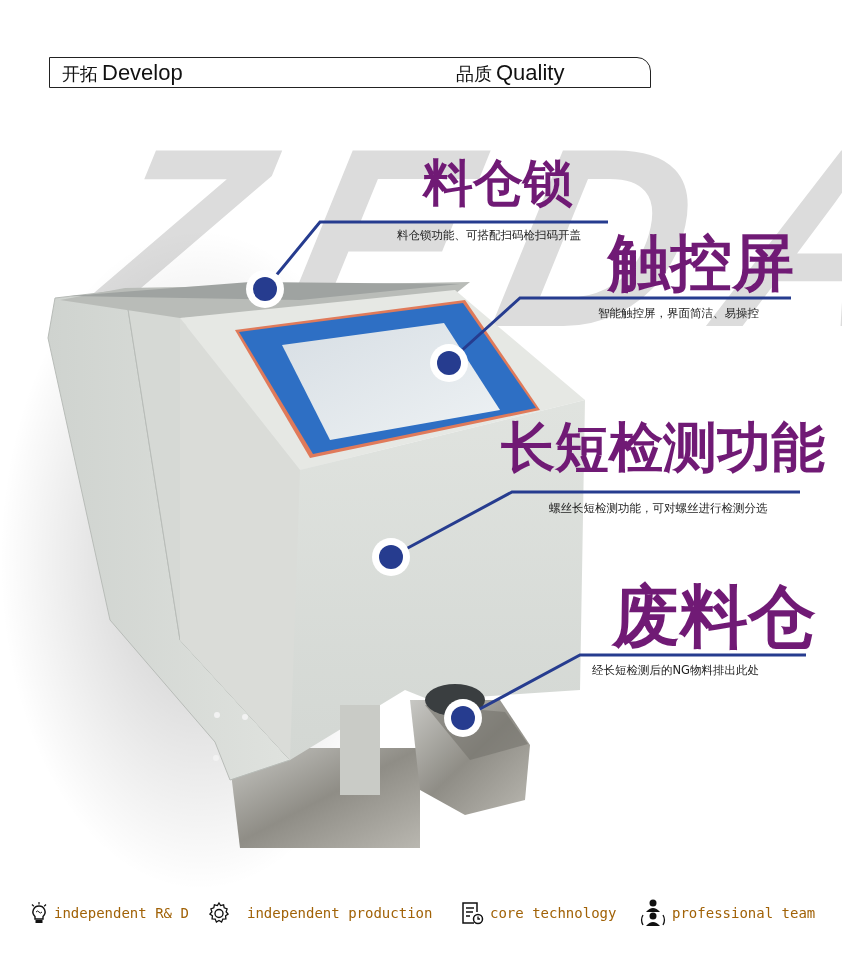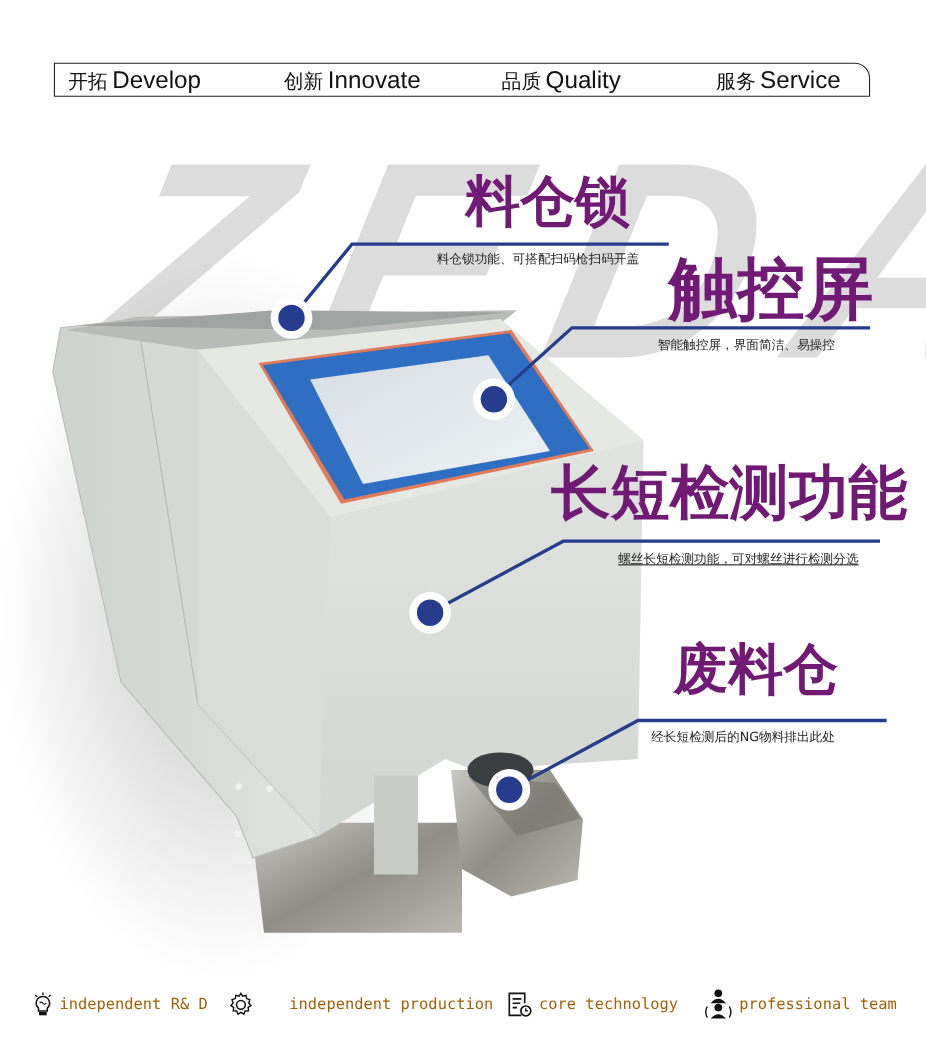--- a/index.html
+++ b/index.html
@@ -4,21 +4,21 @@
 <style>
   html, body { margin: 0; padding: 0; }
   body {
     width: 842px; height: 953px; position: relative; overflow: hidden;
     background: #ffffff;
     font-family: "Liberation Sans", "DejaVu Sans", sans-serif;
     color: #111;
   }
   
   .top-bar {
-    position: absolute; left: 49px; top: 57px; width: 742px; height: 31px;
+    position: absolute; left: 49px; top: 57px; width: 602px; height: 31px;
     border: 1.5px solid #222; border-top-right-radius: 14px;
     box-sizing: border-box;
   }
   .top-item {
     position: absolute; top: 1px; font-size: 22px; line-height: 28px; white-space: nowrap;
   }
   .top-item .cn { font-size: 18px; margin-right: 4px; }
   
   .watermark {
     position: absolute; left: 100px; top: 110px; font-size: 255px; font-weight: bold;
@@ -53,28 +53,22 @@
   }
   .bottom-item svg { margin-right: 6px; }
 </style>
 </head>
 <body>
 
 <div class="top-bar">
   <div class="top-item" style="left:12px">
     <span class="cn">开拓</span><span>Develop</span>
   </div>
-  <div class="top-item" style="left:208px">
-    <span class="cn">创新</span><span>Innovate</span>
-  </div>
   <div class="top-item" style="left:406px">
     <span class="cn">品质</span><span>Quality</span>
-  </div>
-  <div class="top-item" style="left:601px">
-    <span class="cn">服务</span><span>Service</span>
   </div>
 </div>
 
 <div class="watermark">ZEDA</div>
 
 <svg class="machine" viewBox="0 0 842 953" xmlns="http://www.w3.org/2000/svg">
   <defs>
     <radialGradient id="shadow" cx="0.5" cy="0.5" r="0.5">
       <stop offset="0" stop-color="#000" stop-opacity="0.22"></stop>
       <stop offset="1" stop-color="#000" stop-opacity="0"></stop>
@@ -139,38 +133,38 @@
 <div class="dot" style="left:372px; top:538px;"></div>
 <div class="dot" style="left:444px; top:699px;"></div>
 
 <div class="feat-title" style="left:423px; top:158px; font-size:50px;">料仓锁</div>
 <div class="feat-desc" style="left:397px; top:228px;">料仓锁功能、可搭配扫码枪扫码开盖</div>
 
 <div class="feat-title" style="left:608px; top:232px; font-size:62px;">触控屏</div>
 <div class="feat-desc" style="left:598px; top:306px;">智能触控屏，界面简洁、易操控</div>
 
 <div class="feat-title" style="left:501px; top:421px; font-size:54px;">长短检测功能</div>
-<div class="feat-desc" style="left:562px; top:501px;text-decoration:underline;">螺丝长短检测功能，可对螺丝进行检测分选</div>
+<div class="feat-desc" style="left:549px; top:501px;">螺丝长短检测功能，可对螺丝进行检测分选</div>
 
-<div class="feat-title" style="left:612px; top:583px; font-size:50px;">废料仓</div>
+<div class="feat-title" style="left:612px; top:583px; font-size:68px;">废料仓</div>
 <div class="feat-desc" style="left:592px; top:663px;">经长短检测后的NG物料排出此处</div>
 
 <div class="bottom-item" style="left:30px;">
   <svg width="18" height="22" viewBox="0 0 18 22">
     <path d="M9 4 a6 6 0 0 1 4 10.5 V17 H5 V14.5 A6 6 0 0 1 9 4 z" fill="none" stroke="#111" stroke-width="1.4"></path>
     <rect x="5.5" y="18" width="7" height="3" fill="#111"></rect>
     <line x1="9" y1="0" x2="9" y2="2.5" stroke="#111" stroke-width="1.2"></line>
     <line x1="2" y1="2.5" x2="3.8" y2="4.2" stroke="#111" stroke-width="1.2"></line>
     <line x1="16" y1="2.5" x2="14.2" y2="4.2" stroke="#111" stroke-width="1.2"></line>
     <path d="M6 10 q1.5 -2 3 0 q1.5 2 3 0" fill="none" stroke="#111" stroke-width="1"></path>
   </svg>
   <span>independent R&amp; D</span>
 </div>
 
-<div class="bottom-item" style="left:207px;gap:16px;">
+<div class="bottom-item" style="left:207px;">
   <svg width="24" height="24" viewBox="0 0 24 24">
     <path d="M12 2 l1.6 2.6 3-0.8 0.6 3 2.9 1.1-1 2.9 2 2.3-2.5 1.7 0.3 3.1-3.1 0.2-1.2 2.9-2.6-1.6-2.6 1.6-1.2-2.9-3.1-0.2 0.3-3.1-2.5-1.7 2-2.3-1-2.9 2.9-1.1 0.6-3 3 0.8z" fill="none" stroke="#111" stroke-width="1.3"></path>
     <circle cx="12" cy="12.5" r="4" fill="none" stroke="#111" stroke-width="1.4"></circle>
   </svg>
   <span style="margin-left:10px">independent production</span>
 </div>
 
 <div class="bottom-item" style="left:460px;">
   <svg width="24" height="24" viewBox="0 0 24 24">
     <path d="M14 22 H3 V2 H17 V11" fill="none" stroke="#111" stroke-width="1.5"></path>

